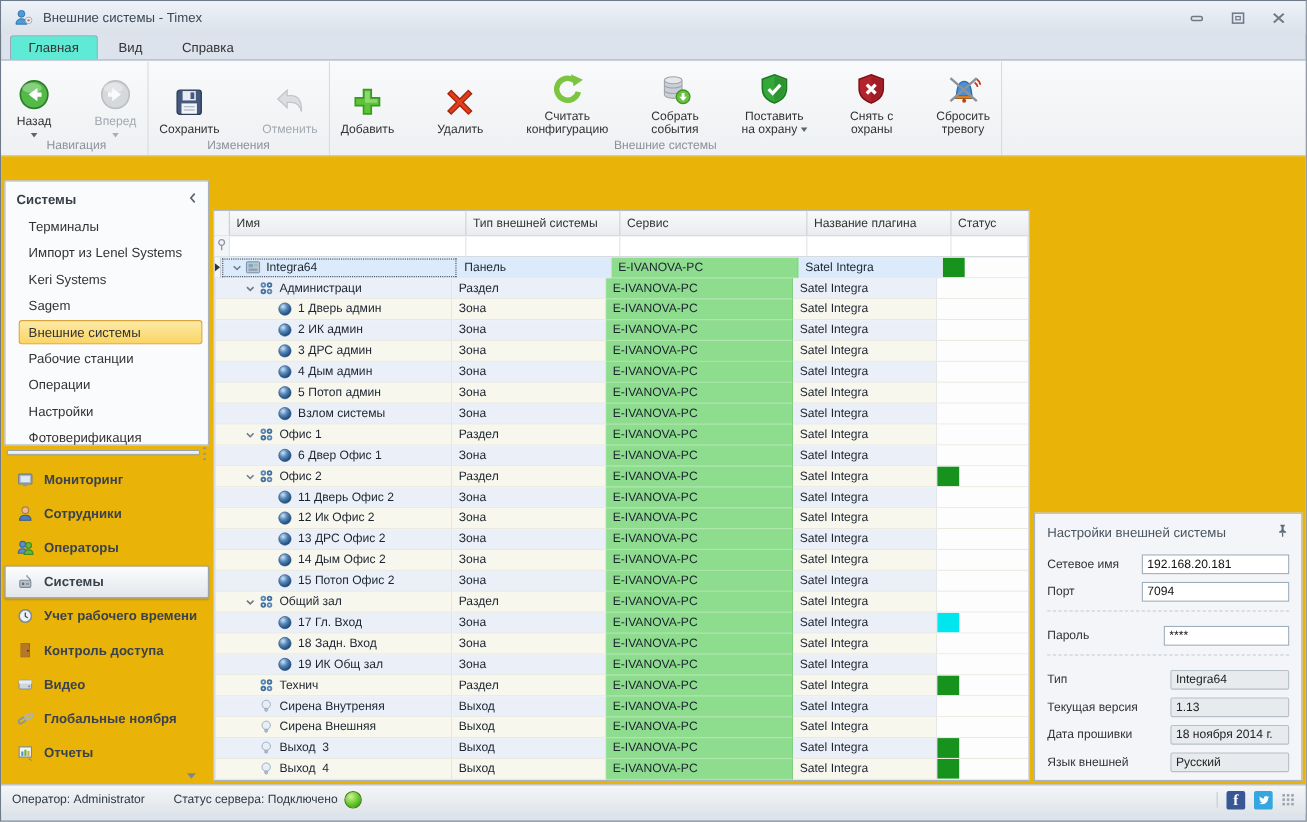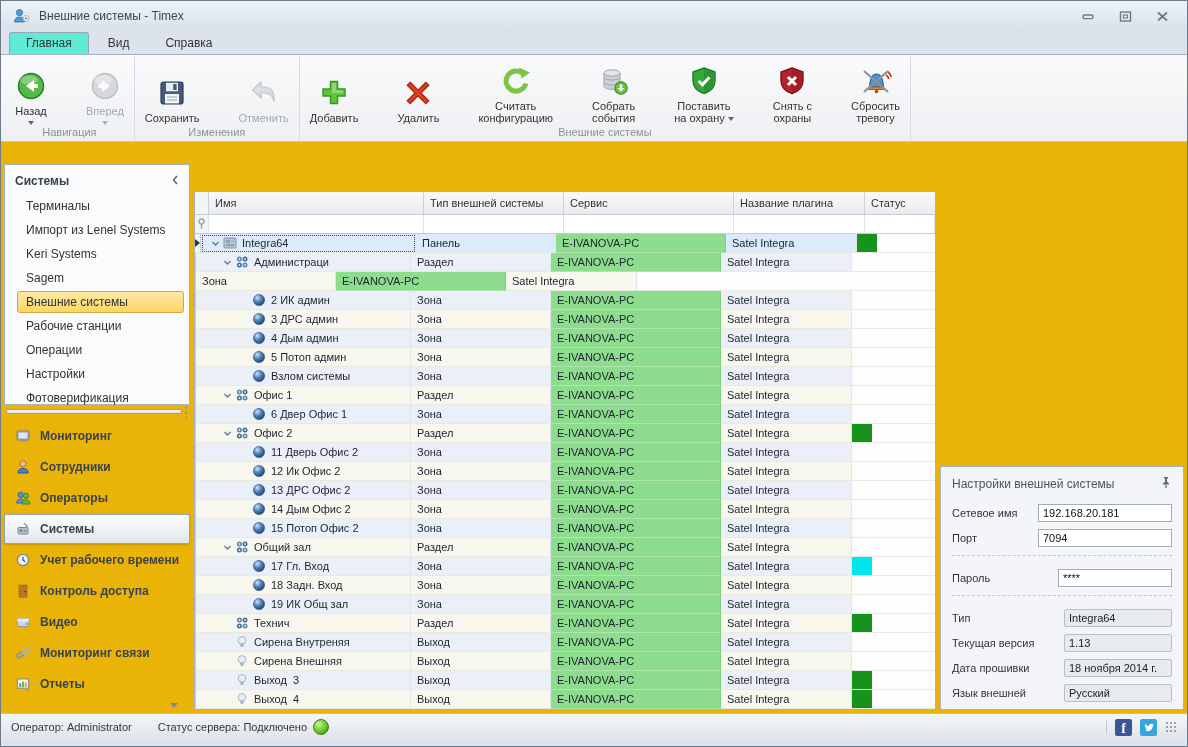--- a/index.html
+++ b/index.html
@@ -375,21 +375,21 @@
             </span>
             <span>Видео</span>
           </div>
           <div class="nitem">
             <span class="nicon">
               <svg viewBox="0 0 16 16">
                 <rect x="1.6" y="8.2" width="7" height="3.8" rx="1.9" transform="rotate(-33 5 10)" fill="none" stroke="#8a959f" stroke-width="1.7"></rect>
                 <rect x="7.6" y="4.6" width="7" height="3.8" rx="1.9" transform="rotate(-33 11 6.4)" fill="none" stroke="#aab4bd" stroke-width="1.7"></rect>
               </svg>
             </span>
-            <span>Мониторинг связи</span>
+            <span>Глобальные ноября</span>
           </div>
           <div class="nitem">
             <span class="nicon">
               <svg viewBox="0 0 16 16">
                 <rect x="2.4" y="3" width="11.2" height="9.2" fill="#f2f6ee" stroke="#7d8a96"></rect>
                 <rect x="4.3" y="7.2" width="2" height="4" fill="#5b8fd0"></rect>
                 <rect x="7.1" y="5.6" width="2" height="5.6" fill="#67b73e"></rect>
                 <rect x="9.9" y="6.6" width="1.9" height="4.6" fill="#e2a23c"></rect>
                 <path d="M11 13.5l3 2" stroke="#7d8a96"></path>
               </svg>
@@ -454,20 +454,30 @@
                   <circle cx="10" cy="4" r="0.9" fill="#e8eef5"></circle>
                   <circle cx="10" cy="10" r="0.9" fill="#e8eef5"></circle>
                 </svg></span><span>Администраци</span></div>
             <div class="gc w-type">Раздел</div>
             <div class="gc service w-service">E-IVANOVA-PC</div>
             <div class="gc w-plugin">Satel Integra</div>
             <div class="gc statuscell w-status"></div>
           </div>
           <div class="grow">
             <div class="gc gutter"></div>
+            <div class="gc namecell w-name" style="padding-left: 40px;"><span class="tw-chev"></span><span class="tw-icon"><svg viewBox="0 0 14 14">
+                  <defs>
+                    <radialGradient id="zg" cx="35%" cy="30%" r="75%">
+                      <stop offset="0%" stop-color="#cfe3f5"></stop>
+                      <stop offset="45%" stop-color="#5588bb"></stop>
+                      <stop offset="100%" stop-color="#16406e"></stop>
+                    </radialGradient>
+                  </defs>
+                  <circle cx="7" cy="7" r="5.6" fill="url(#zg)" stroke="#27517d" stroke-width="0.6"></circle>
+                </svg></span><span>1 Дверь админ</span></div>
             <div class="gc w-type">Зона</div>
             <div class="gc service w-service">E-IVANOVA-PC</div>
             <div class="gc w-plugin">Satel Integra</div>
             <div class="gc statuscell w-status"></div>
           </div>
           <div class="grow alt">
             <div class="gc gutter"></div>
             <div class="gc namecell w-name" style="padding-left: 40px;"><span class="tw-chev"></span><span class="tw-icon"><svg viewBox="0 0 14 14">
                   <defs>
                     <radialGradient id="zg" cx="35%" cy="30%" r="75%">

